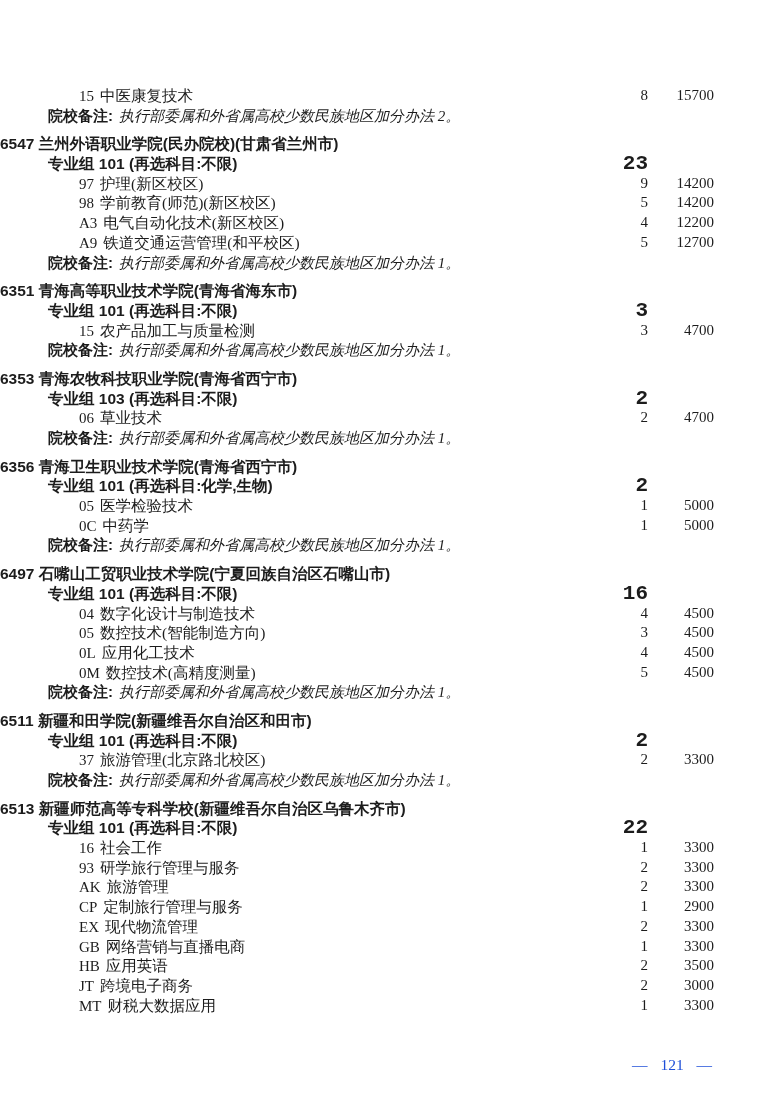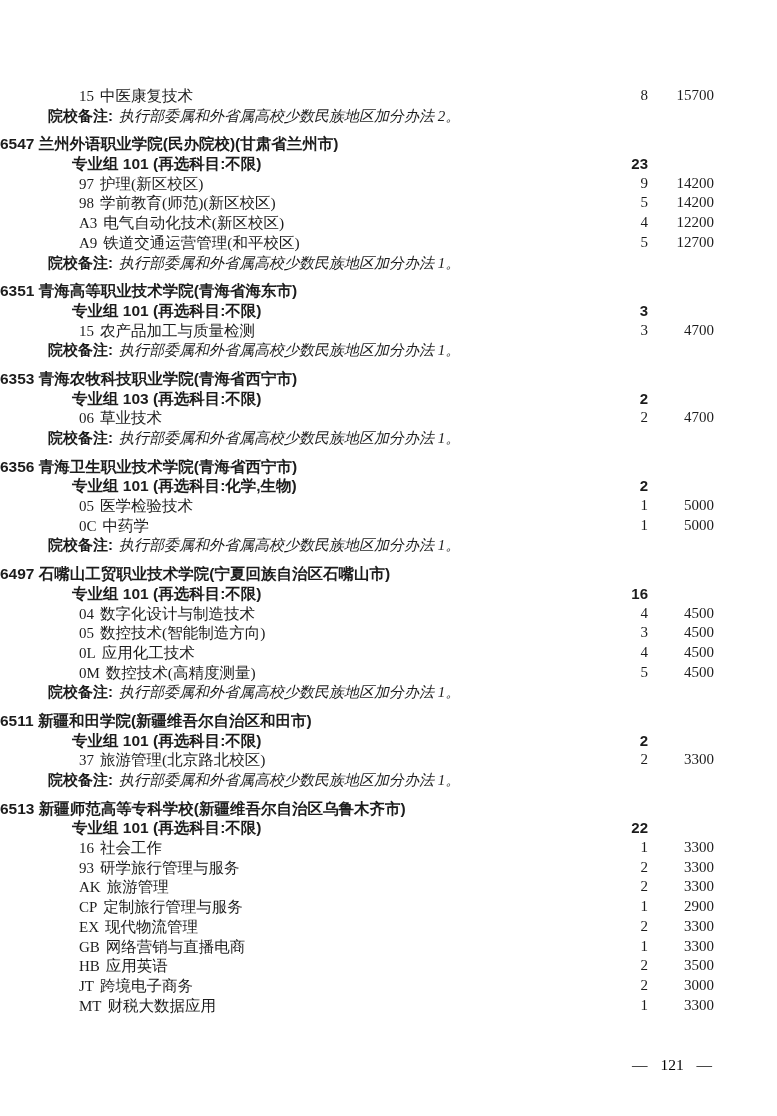--- a/index.html
+++ b/index.html
@@ -21,46 +21,46 @@
   }
   .row .text { flex:1; overflow:hidden; }
   .row .count { width:46px; text-align:right; font-size:15px; }
   .row .fee   { width:66px; text-align:right; font-size:15px; }
 
   .row.college .text {
     font-family:"Liberation Sans", sans-serif;
     font-weight:700; font-size:15.5px;
   }
   .row.group .text {
-    padding-left:72px;
+    padding-left:48px;
     font-family:"Liberation Sans", sans-serif;
     font-weight:700; font-size:15.5px;
   }
   .row.group .count {
-    font-family:Liberation Sans, sans-serif;
-    font-weight:700; font-size:15px;
+    font-family:Liberation Mono, monospace;
+    font-weight:700; font-size:21px;
   }
   .row.major .text { padding-left:79px; font-size:15.5px; }
   .row.major .code { display:inline-block; margin-right:6px; font-size:15px; }
 
   .row.remark .text { padding-left:48px; }
   .remark-label {
     font-family:"Liberation Sans", sans-serif;
     font-weight:700; font-size:15px;
   }
   .remark-body {
     font-style:italic; font-size:15px; margin-left:6px;
     font-family:"Liberation Serif", serif;
   }
 
   .footer {
     position:absolute; top:1056px; right:65px;
     font-size:15.5px; word-spacing:9px;
     font-family:"Liberation Serif", serif;
-    color:#000000;
+    color:#1d4ed8;
   }
 </style>
 </head>
 <body>
 
 <div class="page">
   <div class="content">
       <div class="block">
         <div class="row major">
           <span class="text"><span class="code">15</span><span class="name">中医康复技术</span></span>

